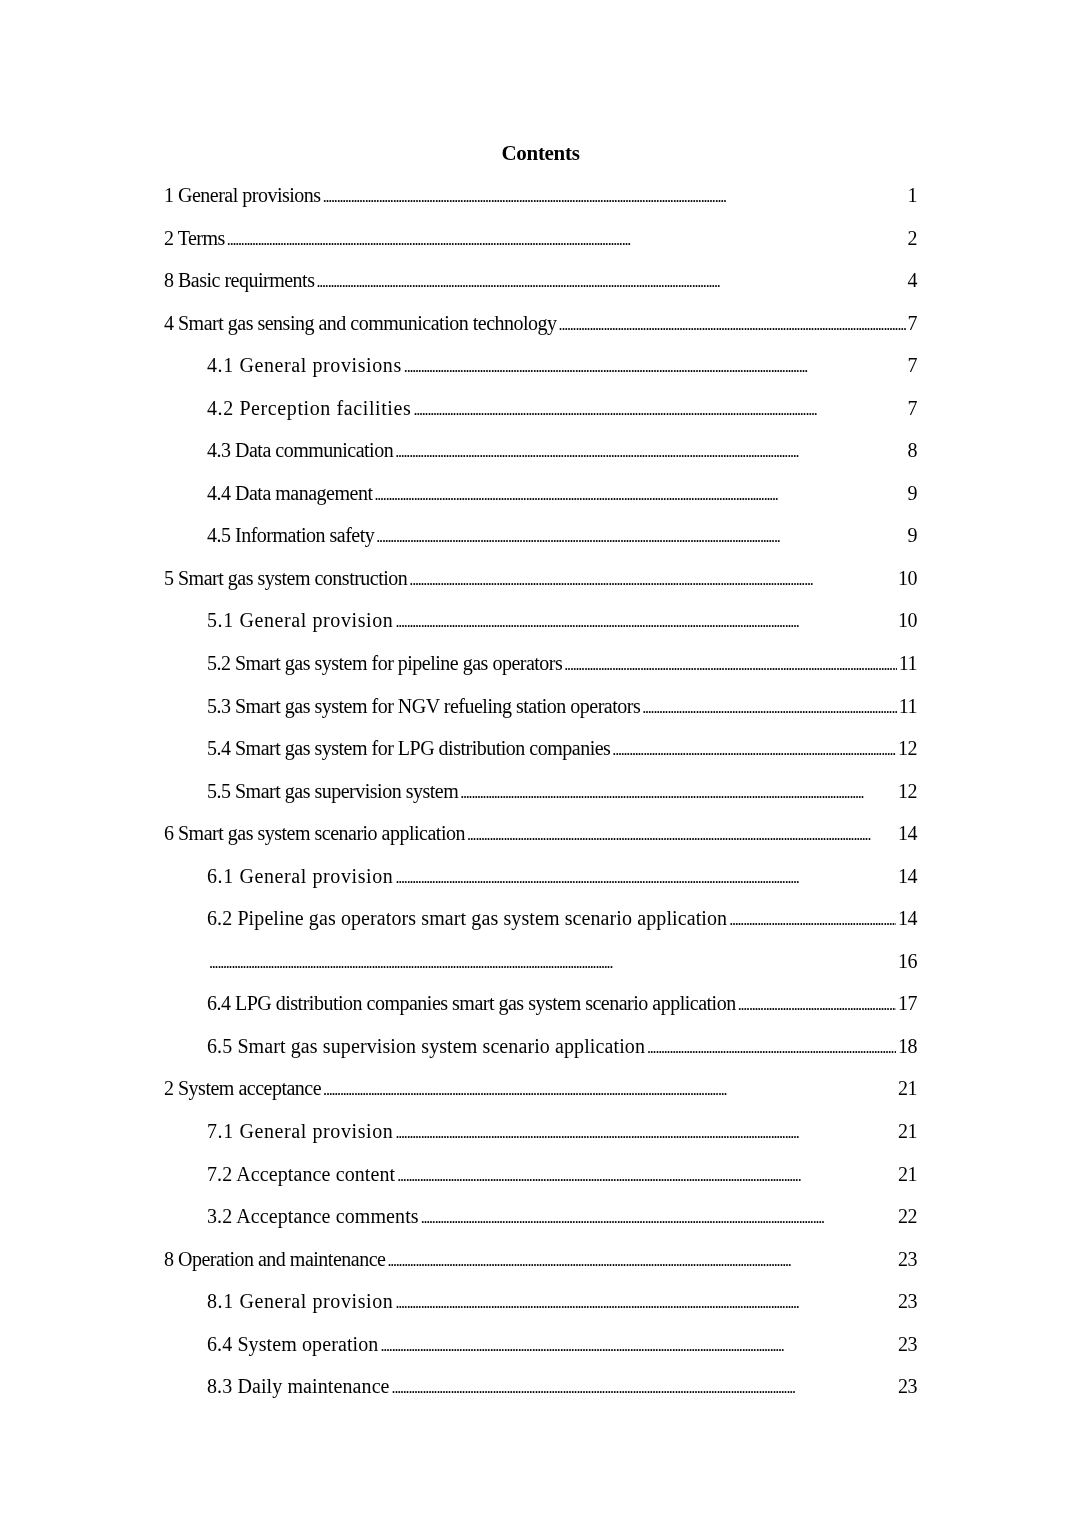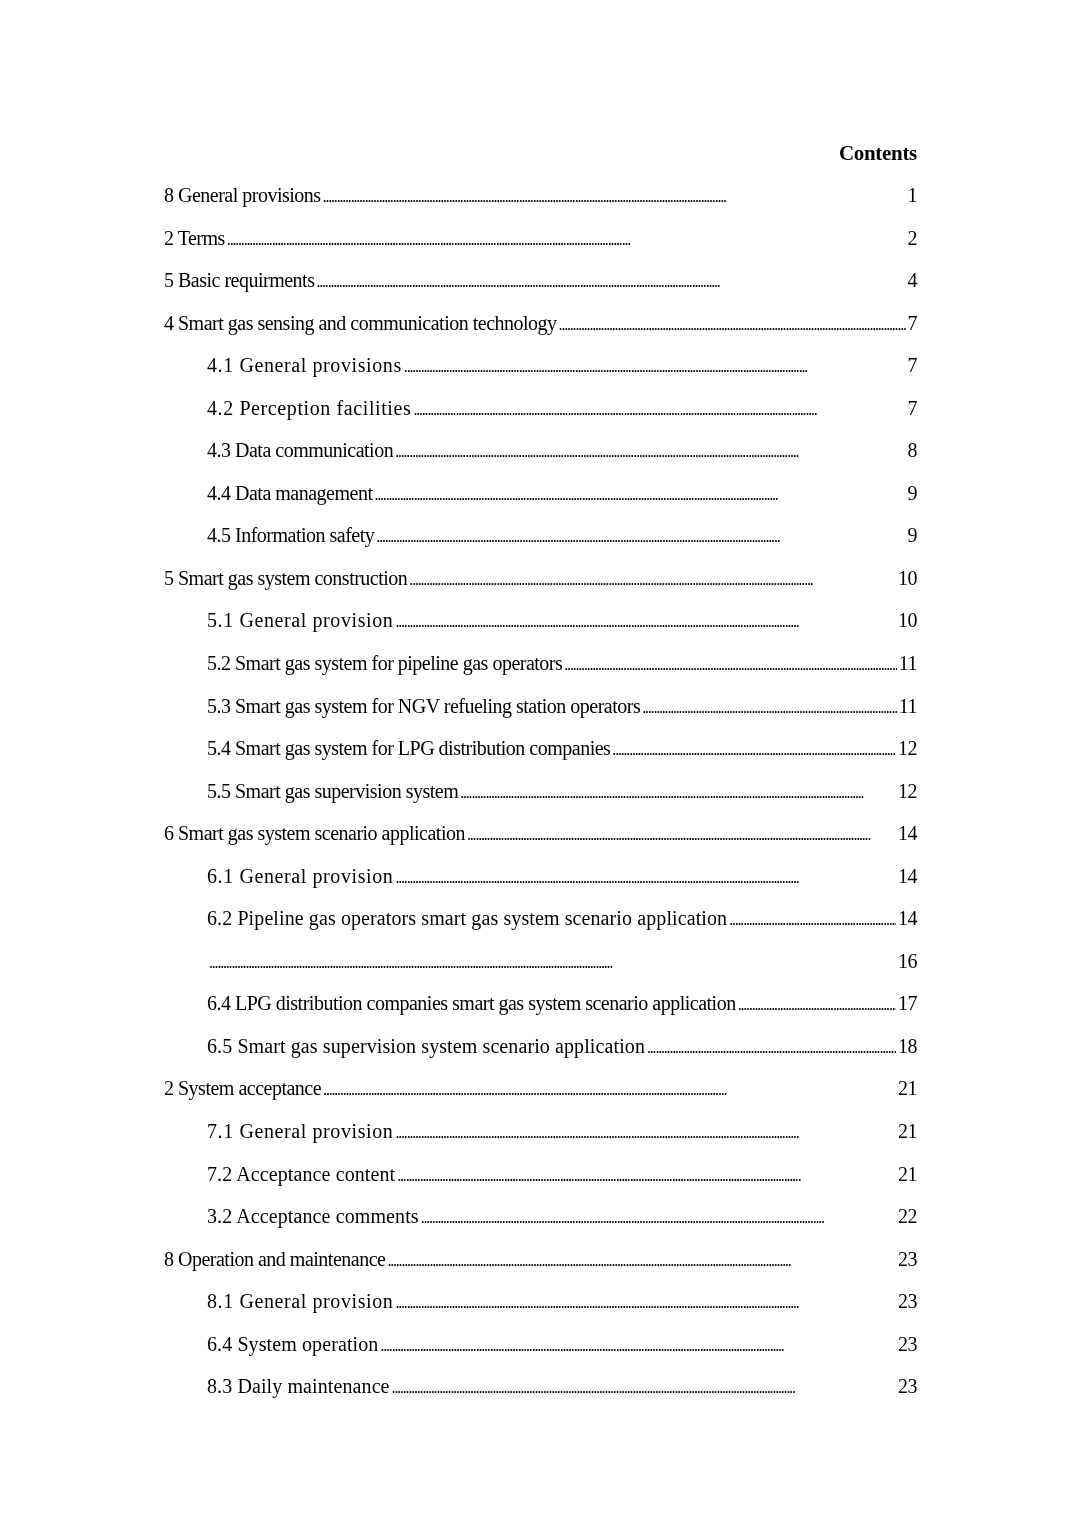--- a/index.html
+++ b/index.html
@@ -19,21 +19,21 @@
       position: absolute;
       left: 164px;
       top: 0;
       width: 753px;
     }
     .title {
       position: absolute;
       top: 140px;
       left: 0;
       width: 753px;
-      text-align: right;
+      text-align: center;
       font-weight: bold;
       font-size: 21px;
       line-height: 26px;
       letter-spacing: -0.3px;
     }
     .toc {
       position: absolute;
       top: 180px;
       left: 0;
       width: 753px;
@@ -84,31 +84,31 @@
     }
   </style>
 </head>
 <body>
 
 <div class="page">
   <div class="title">Contents</div>
 
   <div class="toc">
     <div class="toc-row">
-      <span class="label">8 General provisions</span>
+      <span class="label">1 General provisions</span>
       <span class="leader"></span>
       <span class="page-num">1</span>
     </div>
     <div class="toc-row">
       <span class="label">2 Terms</span>
       <span class="leader"></span>
       <span class="page-num">2</span>
     </div>
     <div class="toc-row">
-      <span class="label">5 Basic requirments</span>
+      <span class="label">8 Basic requirments</span>
       <span class="leader"></span>
       <span class="page-num">4</span>
     </div>
     <div class="toc-row">
       <span class="label">4 Smart gas sensing and communication technology</span>
       <span class="leader"></span>
       <span class="page-num">7</span>
     </div>
     <div class="toc-row sub wide">
       <span class="label">4.1 General provisions</span>

